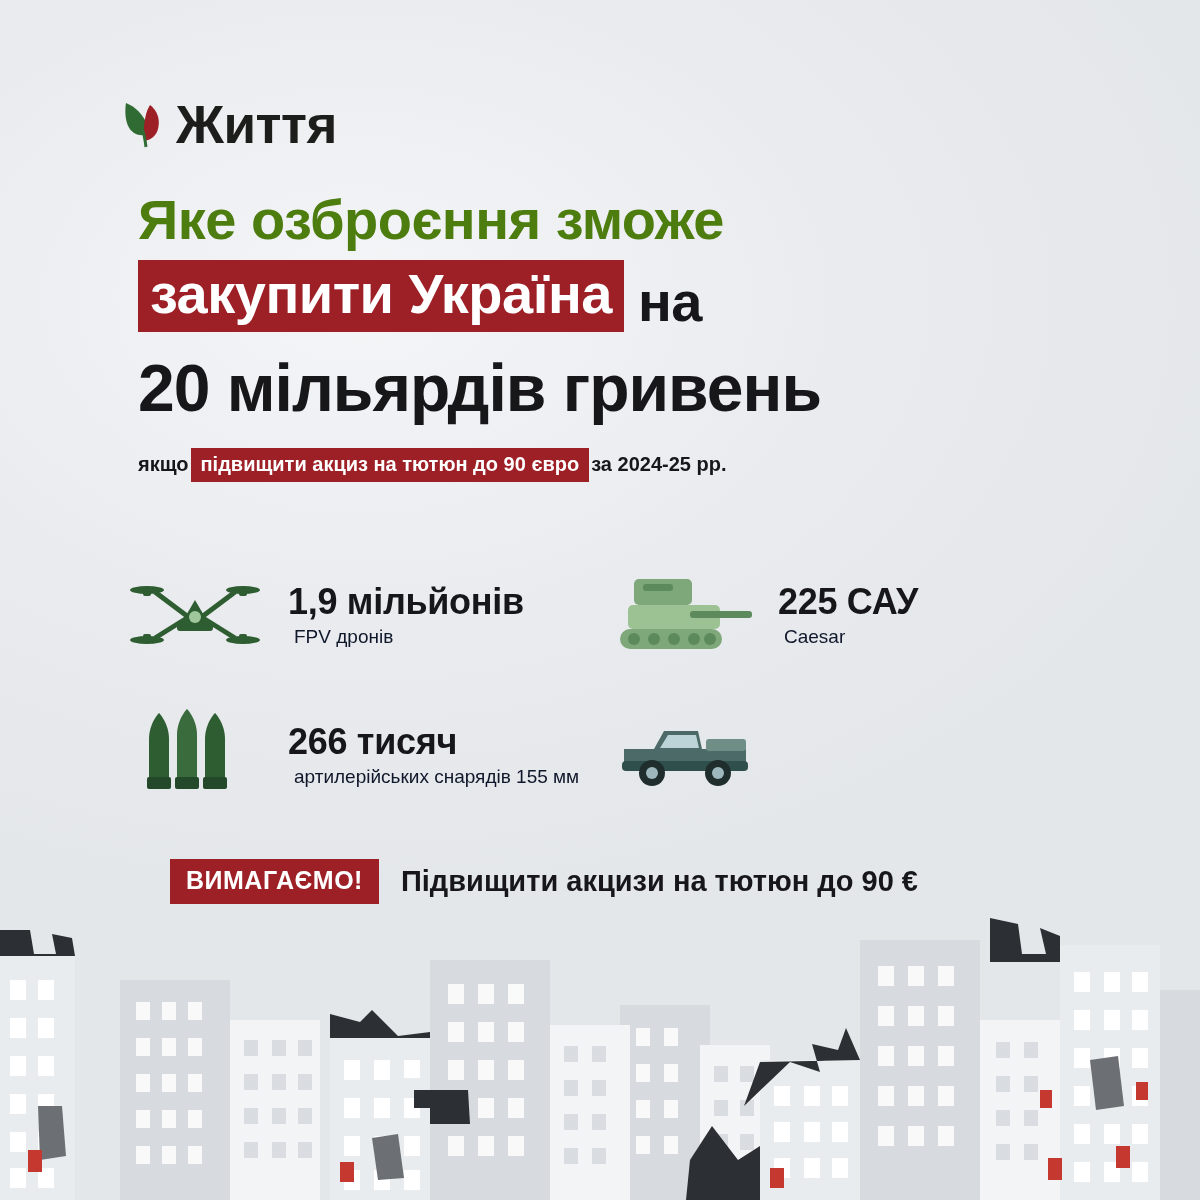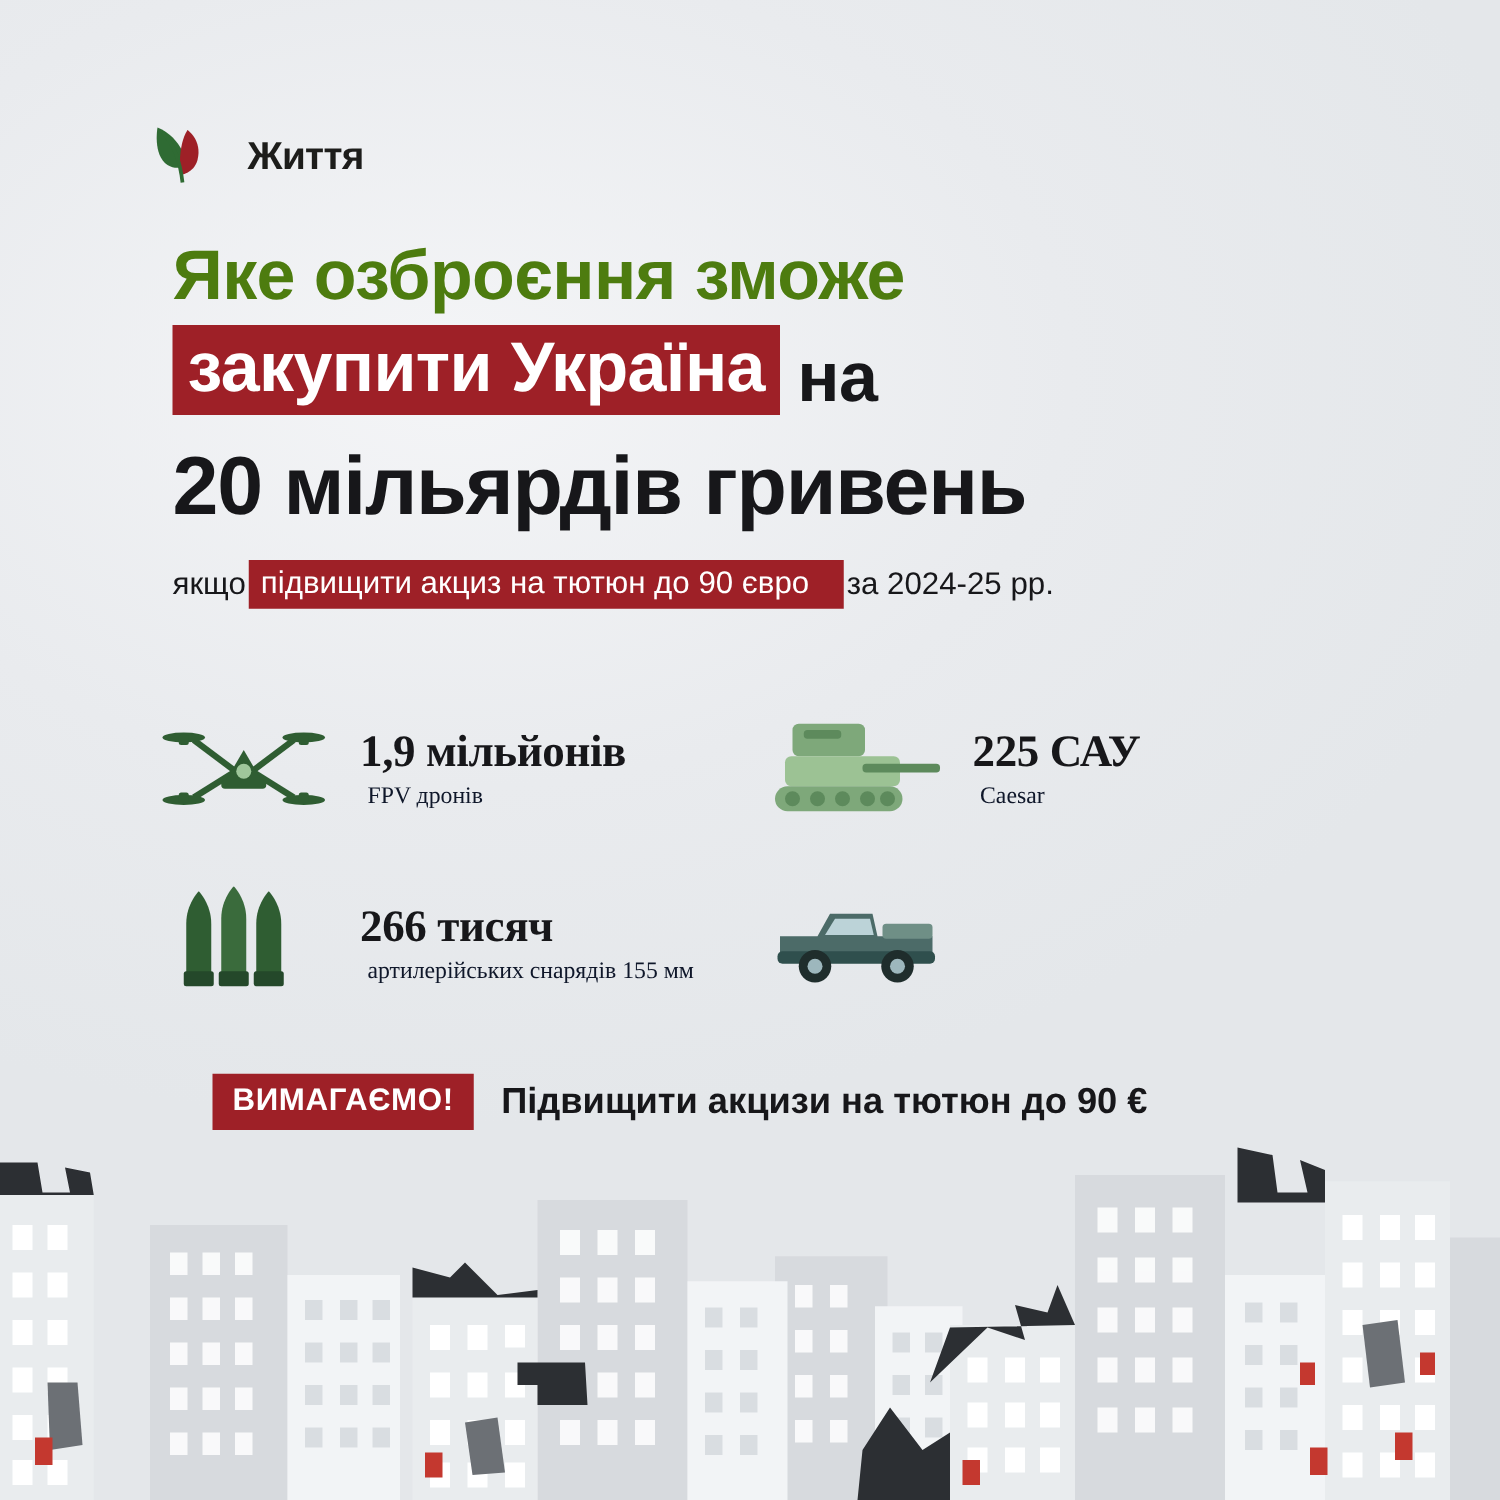--- a/index.html
+++ b/index.html
@@ -31,26 +31,25 @@
     display: flex;
     align-items: center;
     gap: 10px;
   }
   .logo-mark {
     width: 46px;
     height: 52px;
     position: relative;
   }
   .logo-text {
-    font-size: 31px;
+    font-size: 53px;
     font-weight: bold;
     color: #1d1d1b;
     letter-spacing: -0.5px;
     line-height: 1;
-    margin-left: 22px;
   }
 
   
   .headline {
     position: absolute;
     left: 138px;
     top: 190px;
     width: 960px;
   }
   .h-line1 {
@@ -83,47 +82,46 @@
   .h-line3 {
     margin-top: 22px;
     font-size: 66px;
     font-weight: bold;
     color: #17171a;
     letter-spacing: -1px;
     line-height: 1.05;
   }
   .h-sub {
     margin-top: 24px;
-    font-size: 25px;
-    font-weight: normal;
+    font-size: 20px;
+    font-weight: bold;
     color: #17171a;
     display: flex;
     align-items: center;
     white-space: nowrap;
   }
   .h-sub .sub-mark {
     background: #9e2027;
     color: #fff;
-    padding: 6px 28px 8px 10px;
+    padding: 6px 10px 8px 10px;
     margin: 0 2px;
     display: inline-block;
     line-height: 1;
   }
 
   
   .stats {
     position: absolute;
     left: 120px;
     top: 560px;
     width: 960px;
     display: grid;
     grid-template-columns: 1fr 1fr;
     grid-row-gap: 30px;
     grid-column-gap: 20px;
-    font-family: Liberation Serif, serif;
   }
   .stat {
     display: flex;
     align-items: center;
     gap: 18px;
     height: 110px;
   }
   .stat-icon {
     width: 150px;
     height: 100px;

